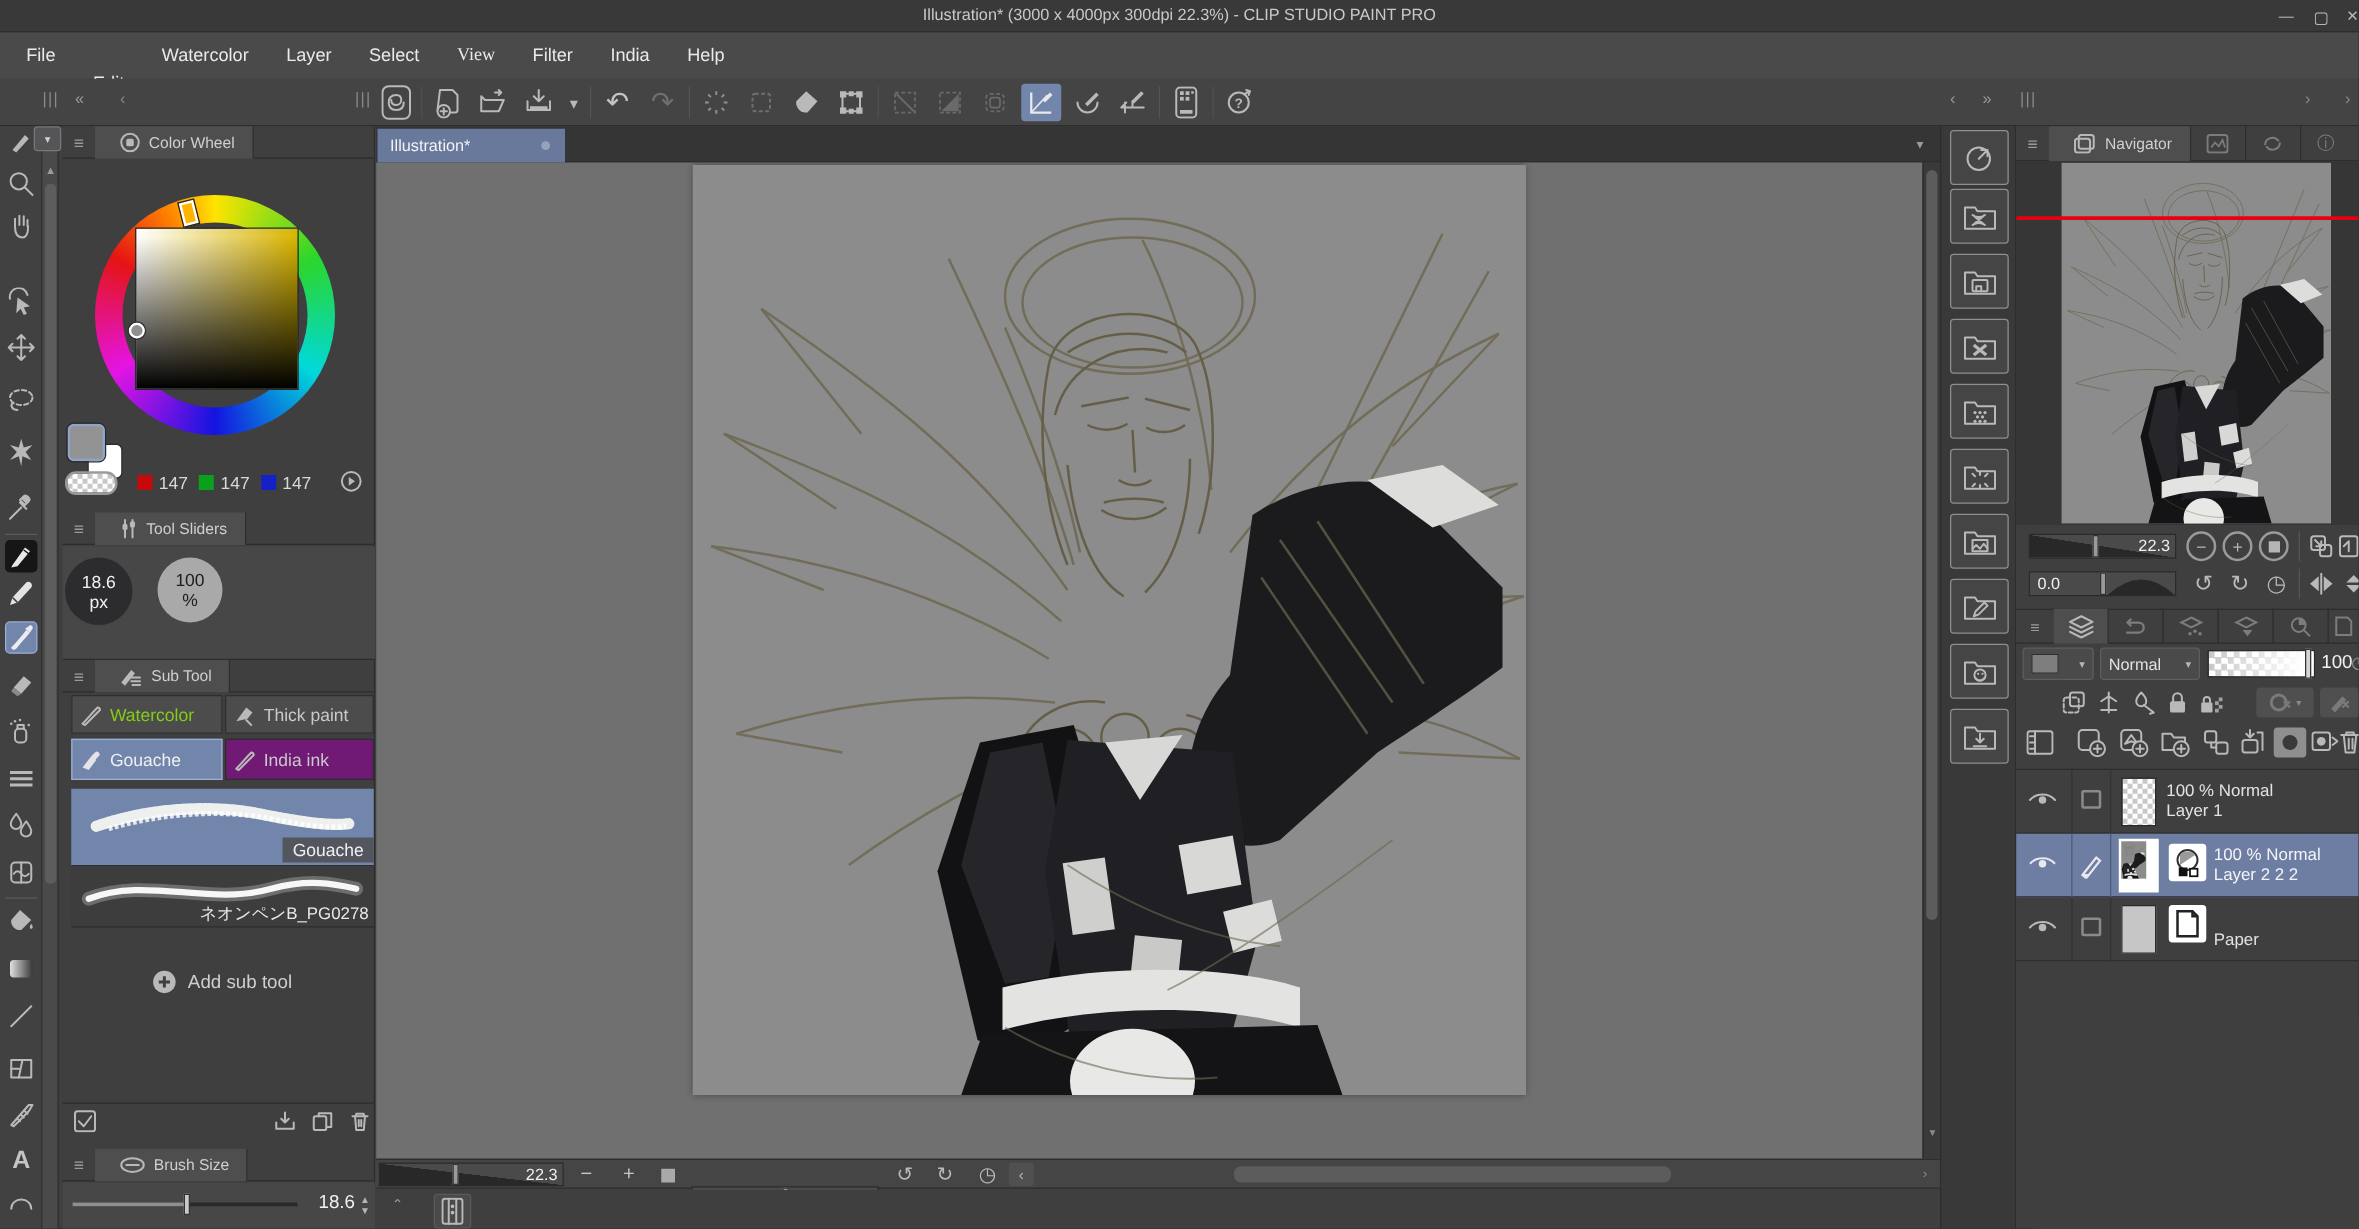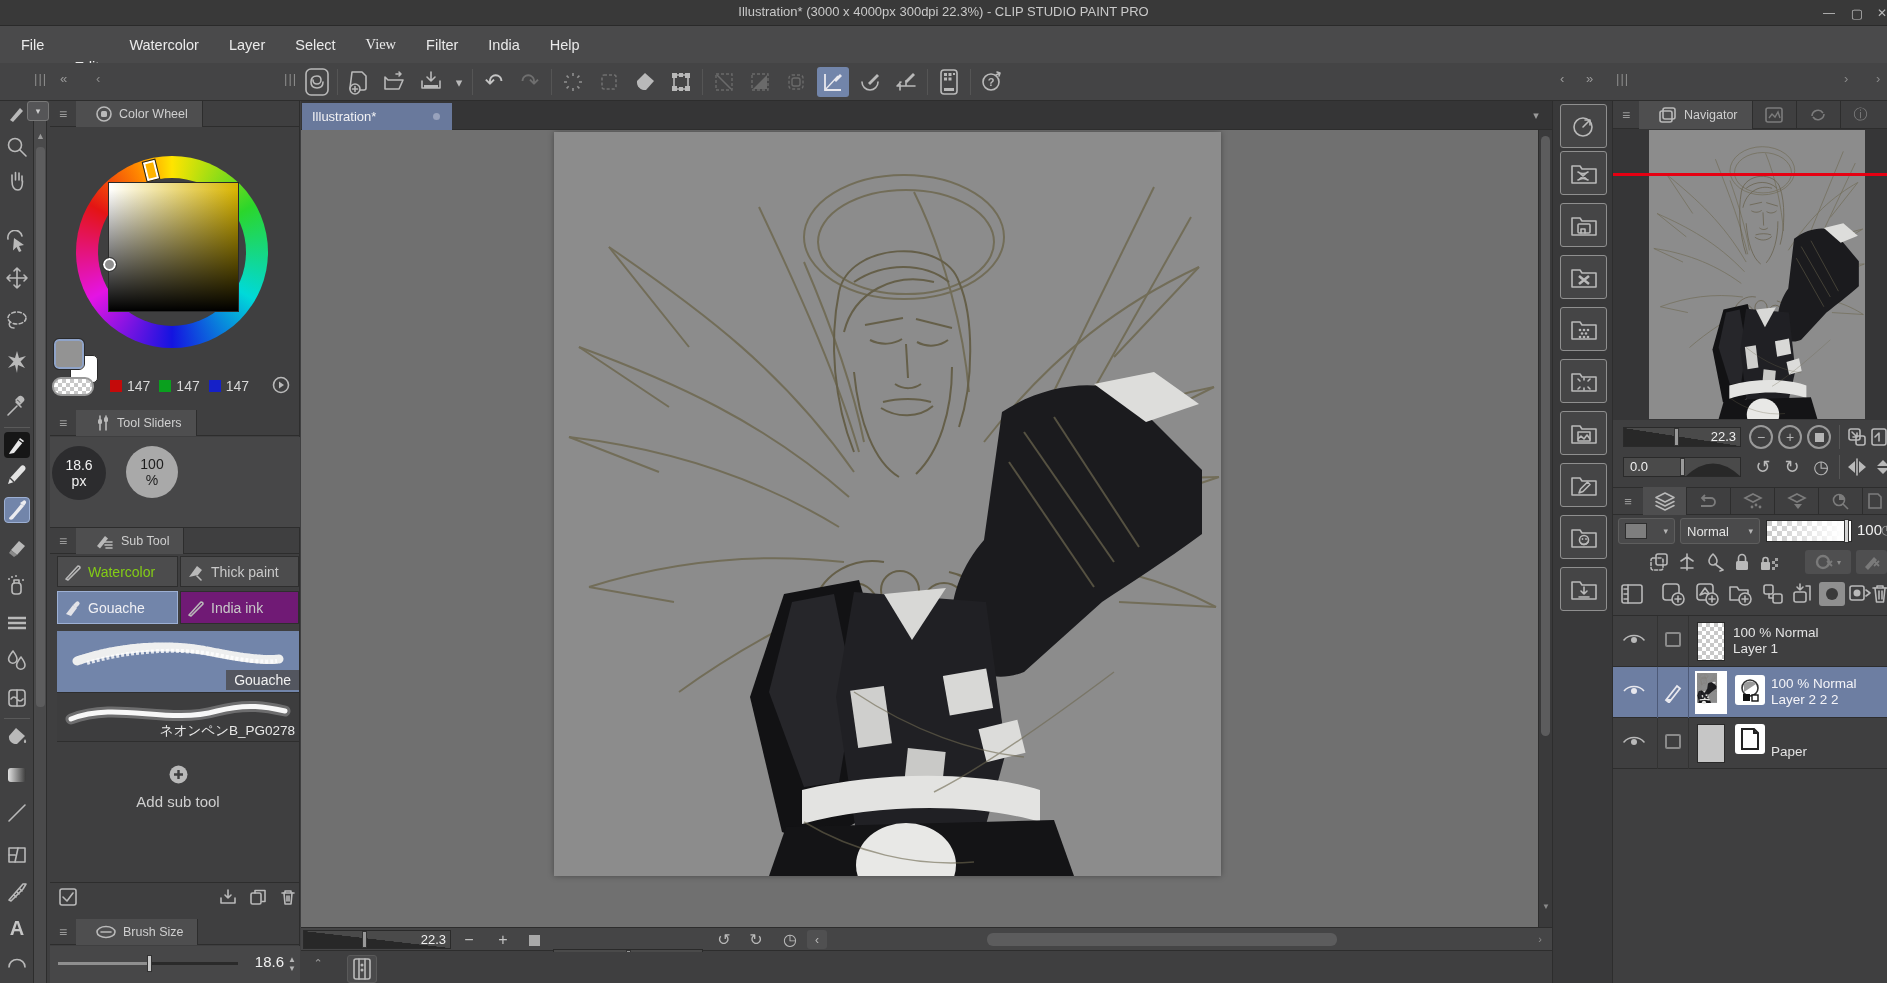--- a/index.html
+++ b/index.html
@@ -528,21 +528,21 @@
     </svg>
     <div class="abs" style="right:0;bottom:2px;background:#53565f;padding:2px 8px;color:#f0f0f0;font-size:14px;">Gouache</div>
   </div>
   <div class="abs" style="left:7px;top:592px;width:242px;height:49px;background:#3d3d3e;border-bottom:1px solid #2e2e2e;">
     <svg width="242" height="34" style="position:absolute;left:0;top:2px;">
       <path d="M14,24 C60,6 110,30 160,16 C190,8 210,12 228,16" stroke="#ffffff" stroke-width="5" fill="none" stroke-linecap="round" opacity="0.95" filter="blur(0.6px)"></path>
       <path d="M14,24 C60,6 110,30 160,16 C190,8 210,12 228,16" stroke="#ffffff" stroke-width="11" fill="none" stroke-linecap="round" opacity="0.25"></path>
     </svg>
     <div class="abs" style="right:4px;bottom:1px;color:#e8e8e8;font-size:13.5px;">ネオンペンB_PG0278</div>
   </div>
-  <div class="abs row" style="left:7px;top:664px;width:242px;height:40px;justify-content:space-between;gap:9px;color:#cfcfcf;font-size:15px;flex-direction:column;">
+  <div class="abs row" style="left:7px;top:664px;width:242px;height:40px;justify-content:center;gap:9px;color:#cfcfcf;font-size:15px;">
     <span class="ico">
           <svg width="19" height="19">
             <circle cx="9.5" cy="9.5" r="9" fill="#b9b9b9"></circle>
             <path d="M9.5,5 v9 M5,9.5 h9" stroke="#3f3f40" stroke-width="2.4"></path>
           </svg>
         </span>
     <span>Add sub tool</span>
   </div>
 
   <div class="abs row" style="left:0;top:781px;width:250px;height:28px;border-top:1px solid var(--line);">

